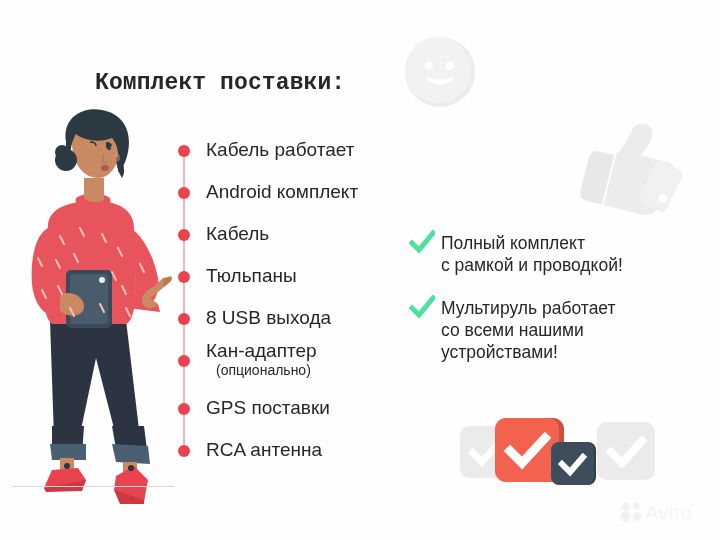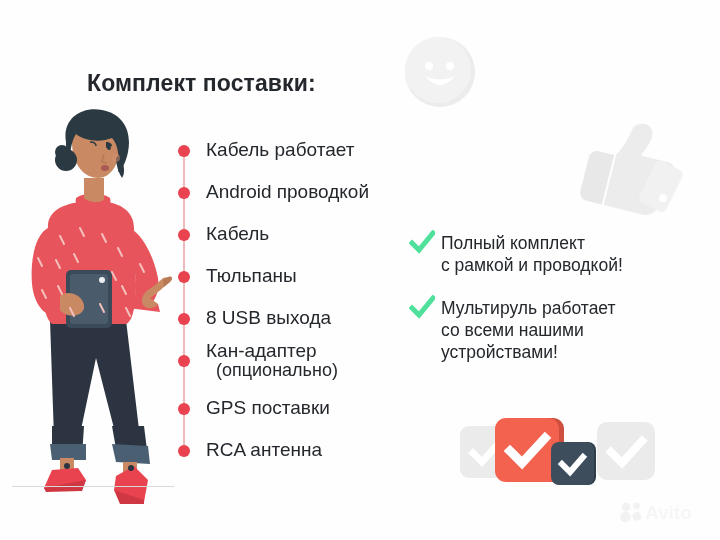--- a/index.html
+++ b/index.html
@@ -20,27 +20,28 @@
 
   
   .deco { position: absolute; pointer-events: none; }
 
   #smiley { left: 404px; top: 36px; width: 72px; height: 72px; }
   #thumb  { left: 578px; top: 114px; width: 110px; height: 104px; }
 
   
   #title {
     position: absolute;
-    left: 87px;
+    left: 95px;
     top: 70px;
     font-size: 23px;
     font-weight: bold;
     color: #24282d;
     letter-spacing: 0.1px;
     white-space: nowrap;
+    font-family: Liberation Mono, monospace;
   }
 
   
   #list {
     position: absolute;
     left: 178px;
     top: 132px;
     width: 240px;
   }
   #list-spine {
@@ -71,21 +72,21 @@
     top: 0;
     font-size: 19px;
     color: #24282d;
     white-space: nowrap;
     line-height: 23px;
   }
   .li .sub {
     position: absolute;
     left: 38px;
     top: 20px;
-    font-size: 18px;
+    font-size: 14px;
     color: #24282d;
     white-space: nowrap;
     line-height: 18px;
   }
 
   
   .benefit {
     position: absolute;
     display: flex;
     align-items: flex-start;
@@ -238,21 +239,21 @@
 
   <div id="list">
     <div id="list-spine"></div>
 
     <div class="li" style="top:6px">
       <span class="dot"></span>
       <span class="txt">Кабель работает</span>
     </div>
     <div class="li" style="top:48px">
       <span class="dot"></span>
-      <span class="txt">Android проводкой</span>
+      <span class="txt">Android комплект</span>
     </div>
     <div class="li" style="top:90px">
       <span class="dot"></span>
       <span class="txt">Кабель</span>
     </div>
     <div class="li" style="top:132px">
       <span class="dot"></span>
       <span class="txt">Тюльпаны</span>
     </div>
     <div class="li" style="top:174px">

